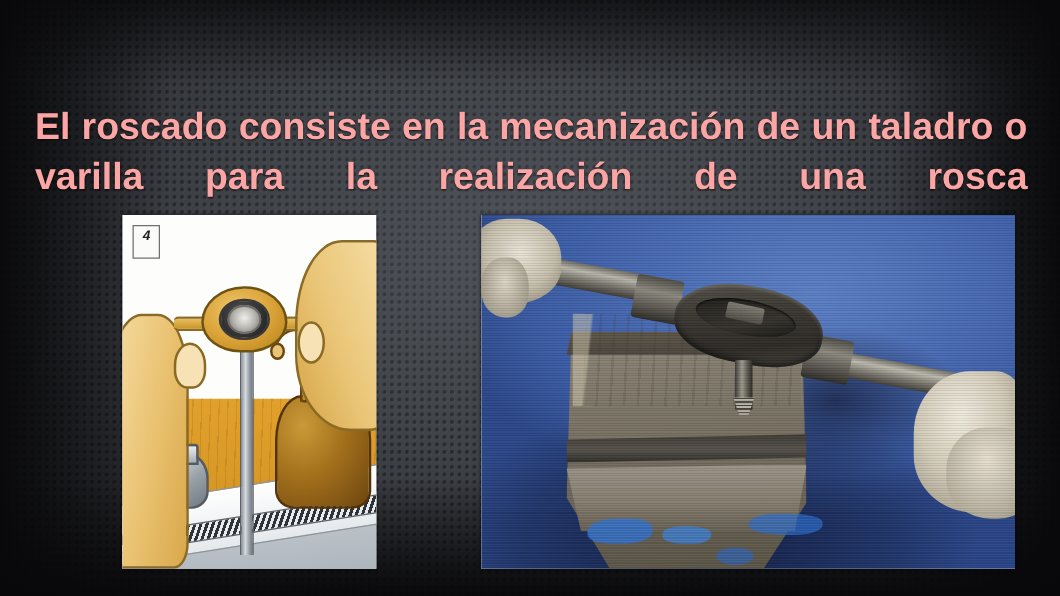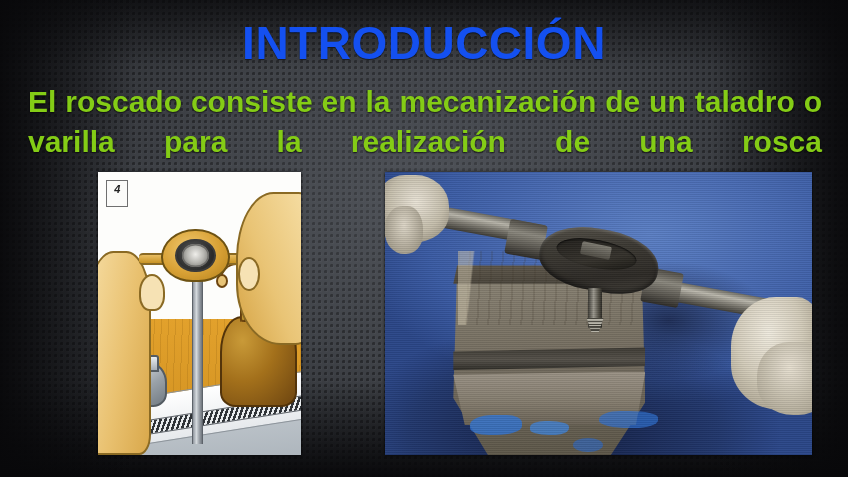--- a/index.html
+++ b/index.html
@@ -52,21 +52,21 @@
     font-weight:bold;
     letter-spacing:.5px;
     color:#1450f0;
     text-shadow:0 1px 1px rgba(0,0,0,.55);
     white-space:nowrap;
   }
 
   
   #body-text {
     position:absolute; top:82px; left:28px; width:794px;
-    color:#84cc16;
+    color:#fca5a5;
     font-size:30px; line-height:40px;
     font-weight:bold;
     text-align:justify;
     text-shadow:0 1px 2px rgba(0,0,0,.7);
   }
   #body-text::after { content:""; display:inline-block; width:100%; }
 
   
   .photo {
     position:absolute;
@@ -261,21 +261,20 @@
 </style>
 </head>
 <body>
 
 <div id="slide">
 
   <div id="bg-texture"></div>
   <div id="bg-vignette"></div>
   <div id="bg-edge"></div>
 
-  <div id="title">INTRODUCCIÓN</div>
 
   <div id="body-text">El roscado consiste en la mecanización de un taladro o varilla para la realización de una rosca</div>
 
   <div class="photo" id="photo-left">
     <div class="photo-canvas">
       <div class="il" id="il-sky"></div>
       <div class="il" id="il-bench"></div>
       <div class="il" id="il-bench-tex"></div>
       <div class="il" id="il-floor"></div>
       <div class="il" id="il-floor2"></div>

